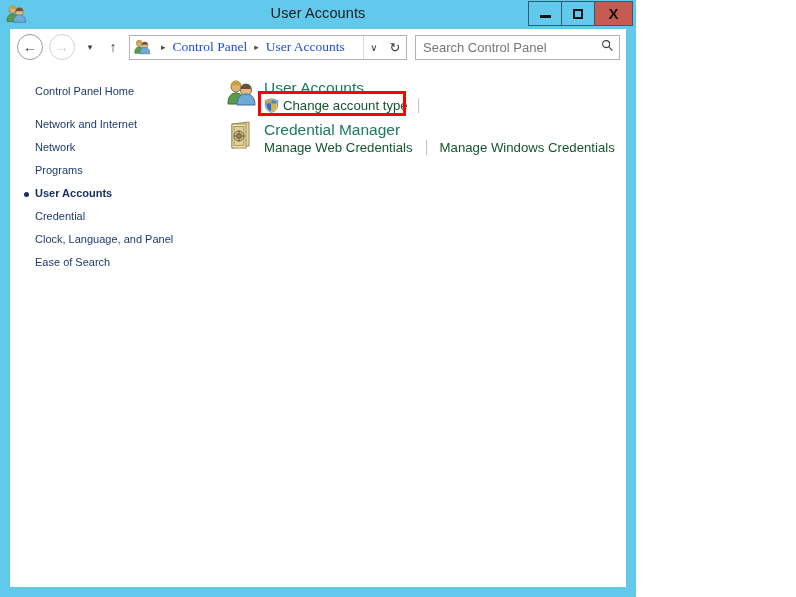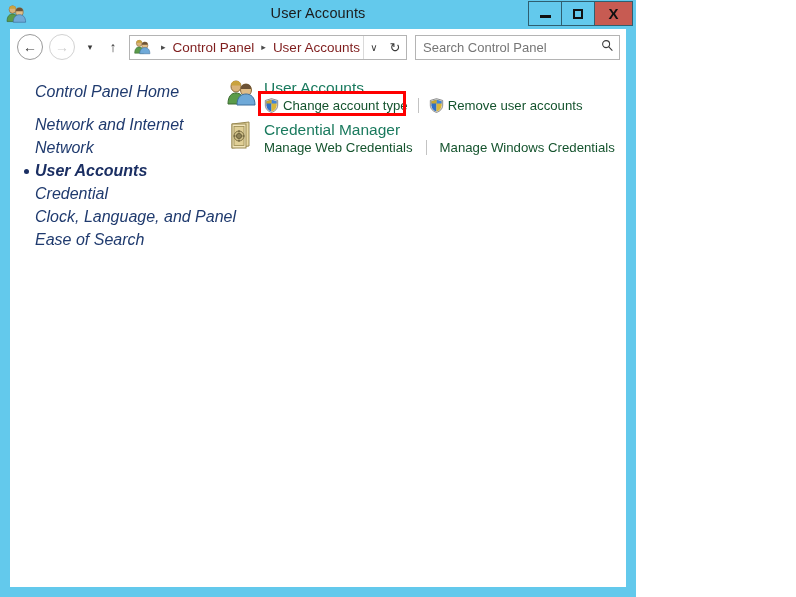--- a/index.html
+++ b/index.html
@@ -157,22 +157,23 @@
   .crumbs {
     display: flex;
     align-items: center;
     flex: 1 1 auto;
     min-width: 0;
     overflow: hidden;
     margin-left: 3px;
   }
   .crumb {
     font-size: 13.5px;
-    color: #7f1d1d;
+    color: #1d4ed8;
     white-space: nowrap;
+    font-family: Liberation Serif, serif;
   }
   .crumb-sep {
     color: #4a4a4a;
     font-size: 9px;
     margin: 0 7px;
     flex: 0 0 auto;
   }
   .addr-right {
     display: flex;
     align-items: center;
@@ -234,27 +235,26 @@
     display: flex;
   }
   .sidebar {
     width: 215px;
     flex: 0 0 auto;
     padding-top: 15px;
     box-sizing: border-box;
   }
   .side-item {
     position: relative;
-    font-size: 16px;
+    font-size: 11px;
     color: #1f3a6e;
     padding: 0 0 0 25px;
     height: 23px;
     line-height: 23px;
     white-space: nowrap;
-    font-style: italic;
   }
   .side-item.home { margin-bottom: 10px; }
   .side-item.active {
     font-weight: bold;
     color: #1b2f63;
   }
   .side-bullet {
     position: absolute;
     left: 14px;
     top: 10px;
@@ -406,20 +406,21 @@
     </div>
   </div>
 
   <div class="content">
 
     <div class="sidebar">
       <div class="side-item home">Control Panel Home</div>
 
       <div class="side-item">Network and Internet</div>
       <div class="side-item">Network</div>
+      <div class="side-item">Programs</div>
 
       <div class="side-item active">
         <span class="side-bullet"></span>
         <span>User Accounts</span>
       </div>
 
       <div class="side-item">Credential</div>
       <div class="side-item">Clock, Language, and Panel</div>
       <div class="side-item">Ease of Search</div>
     </div>
@@ -449,32 +450,20 @@
                   <path d="M8 1.8 L13.5 3.4 L13.5 7.6 C13.5 11.1 11 13.4 8 14.4 Z" fill="#d9b63a"></path>
                   <path d="M8 1.8 L13.5 3.4 L13.5 5.9 L8 5.9 Z" fill="#3f84dd"></path>
                   <path d="M2.5 3.4 L8 1.8 L8 5.9 L2.5 5.9 Z" fill="#c8a62f"></path>
                 </svg>
               </span>
               <span>Change account type</span>
             </span>
 
             <span class="link-divider"></span>
 
-            <span class="cat-link">
-              <span class="shield">
-                <svg viewBox="0 0 16 16" width="15" height="15">
-                  <path d="M8 0.7 L14.6 2.6 L14.6 7.6 C14.6 11.6 11.6 14.3 8 15.4 C4.4 14.3 1.4 11.6 1.4 7.6 L1.4 2.6 Z" fill="#e8e8e8" stroke="#6b6b6b" stroke-width="0.8"></path>
-                  <path d="M8 1.8 L8 14.4 C5 13.4 2.5 11.1 2.5 7.6 L2.5 3.4 Z" fill="#2f6fc4"></path>
-                  <path d="M8 1.8 L13.5 3.4 L13.5 7.6 C13.5 11.1 11 13.4 8 14.4 Z" fill="#d9b63a"></path>
-                  <path d="M8 1.8 L13.5 3.4 L13.5 5.9 L8 5.9 Z" fill="#3f84dd"></path>
-                  <path d="M2.5 3.4 L8 1.8 L8 5.9 L2.5 5.9 Z" fill="#c8a62f"></path>
-                </svg>
-              </span>
-              <span>Remove user accounts</span>
-            </span>
           </div>
         </div>
       </div>
 
       <div class="category">
         <span class="cat-icon">
           <svg viewBox="0 0 32 32" width="32" height="32">
             <path d="M7 5 L24 3 L24 27 L7 29 Z" fill="#e8d9a4" stroke="#9a8a52" stroke-width="1"></path>
             <rect x="7" y="5" width="14" height="24" fill="#f2e6bd" stroke="#9a8a52" stroke-width="1"></rect>
             <rect x="9" y="7.5" width="10" height="19" fill="#e0cf96" stroke="#9a8a52" stroke-width="0.8"></rect>

